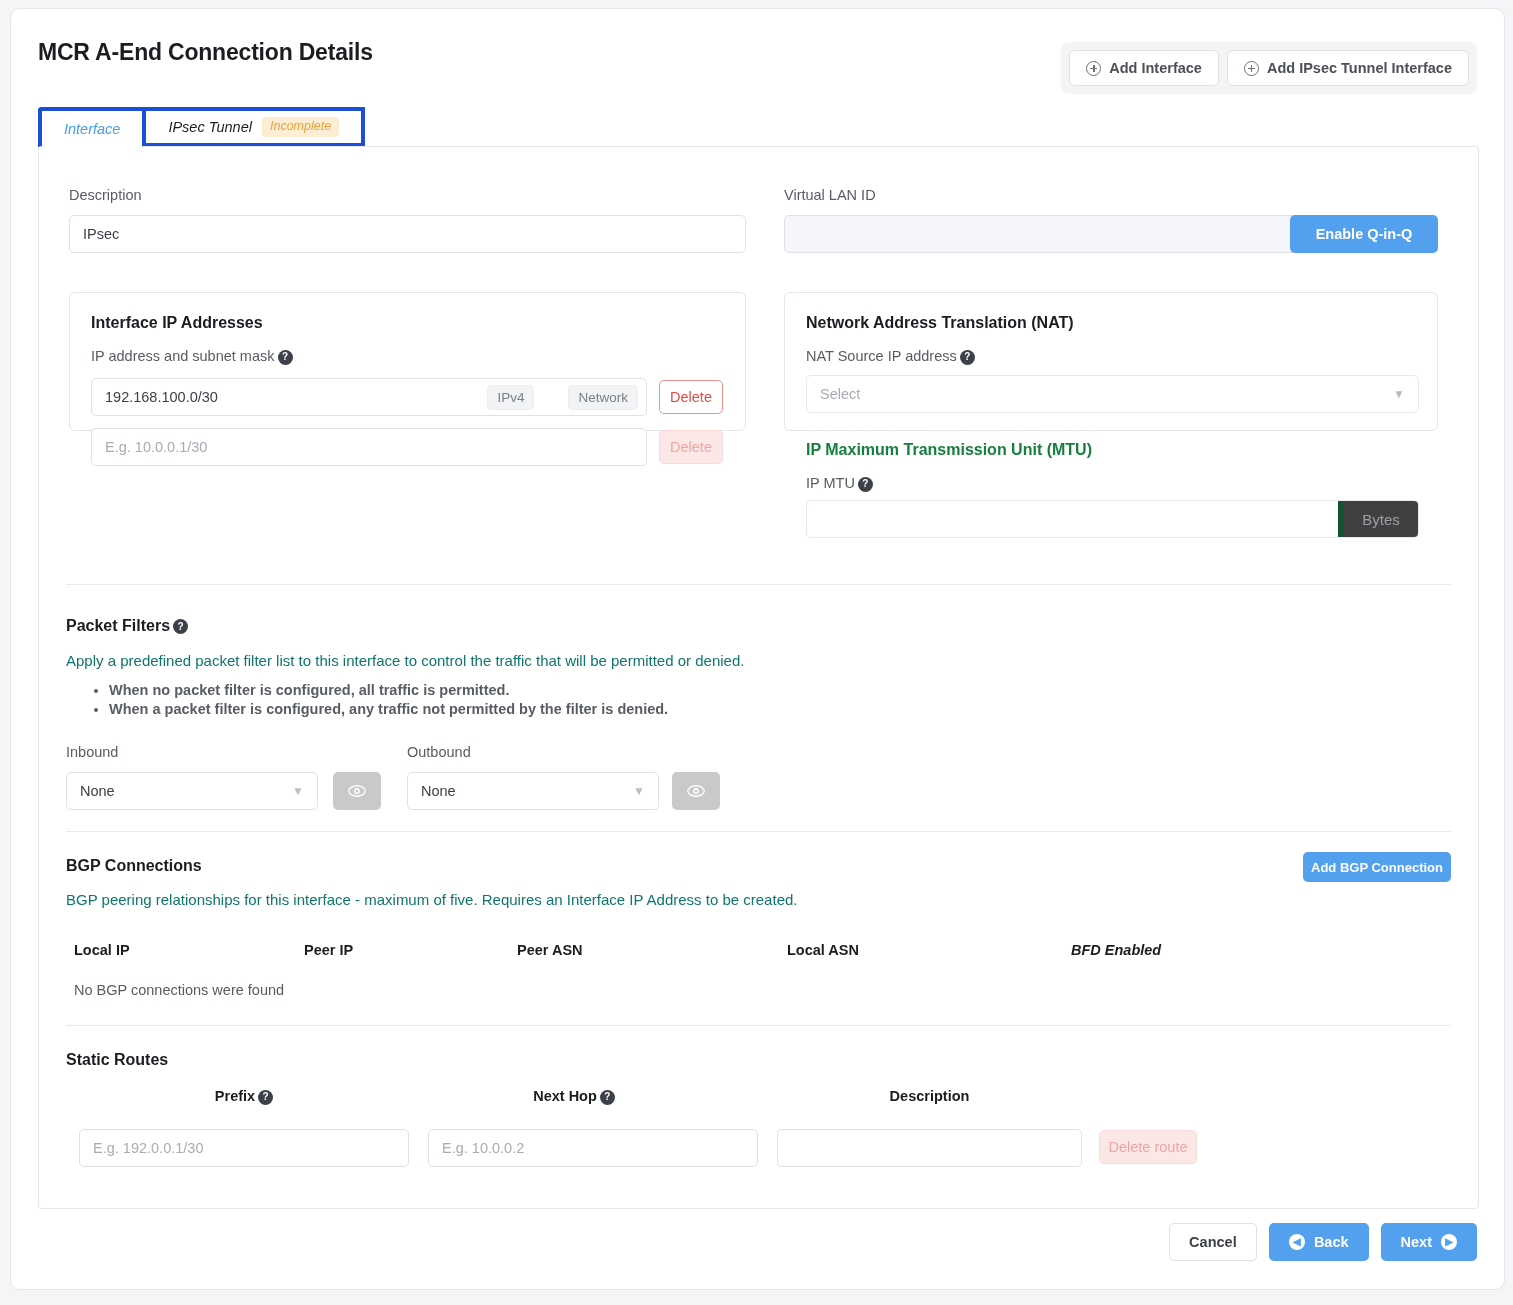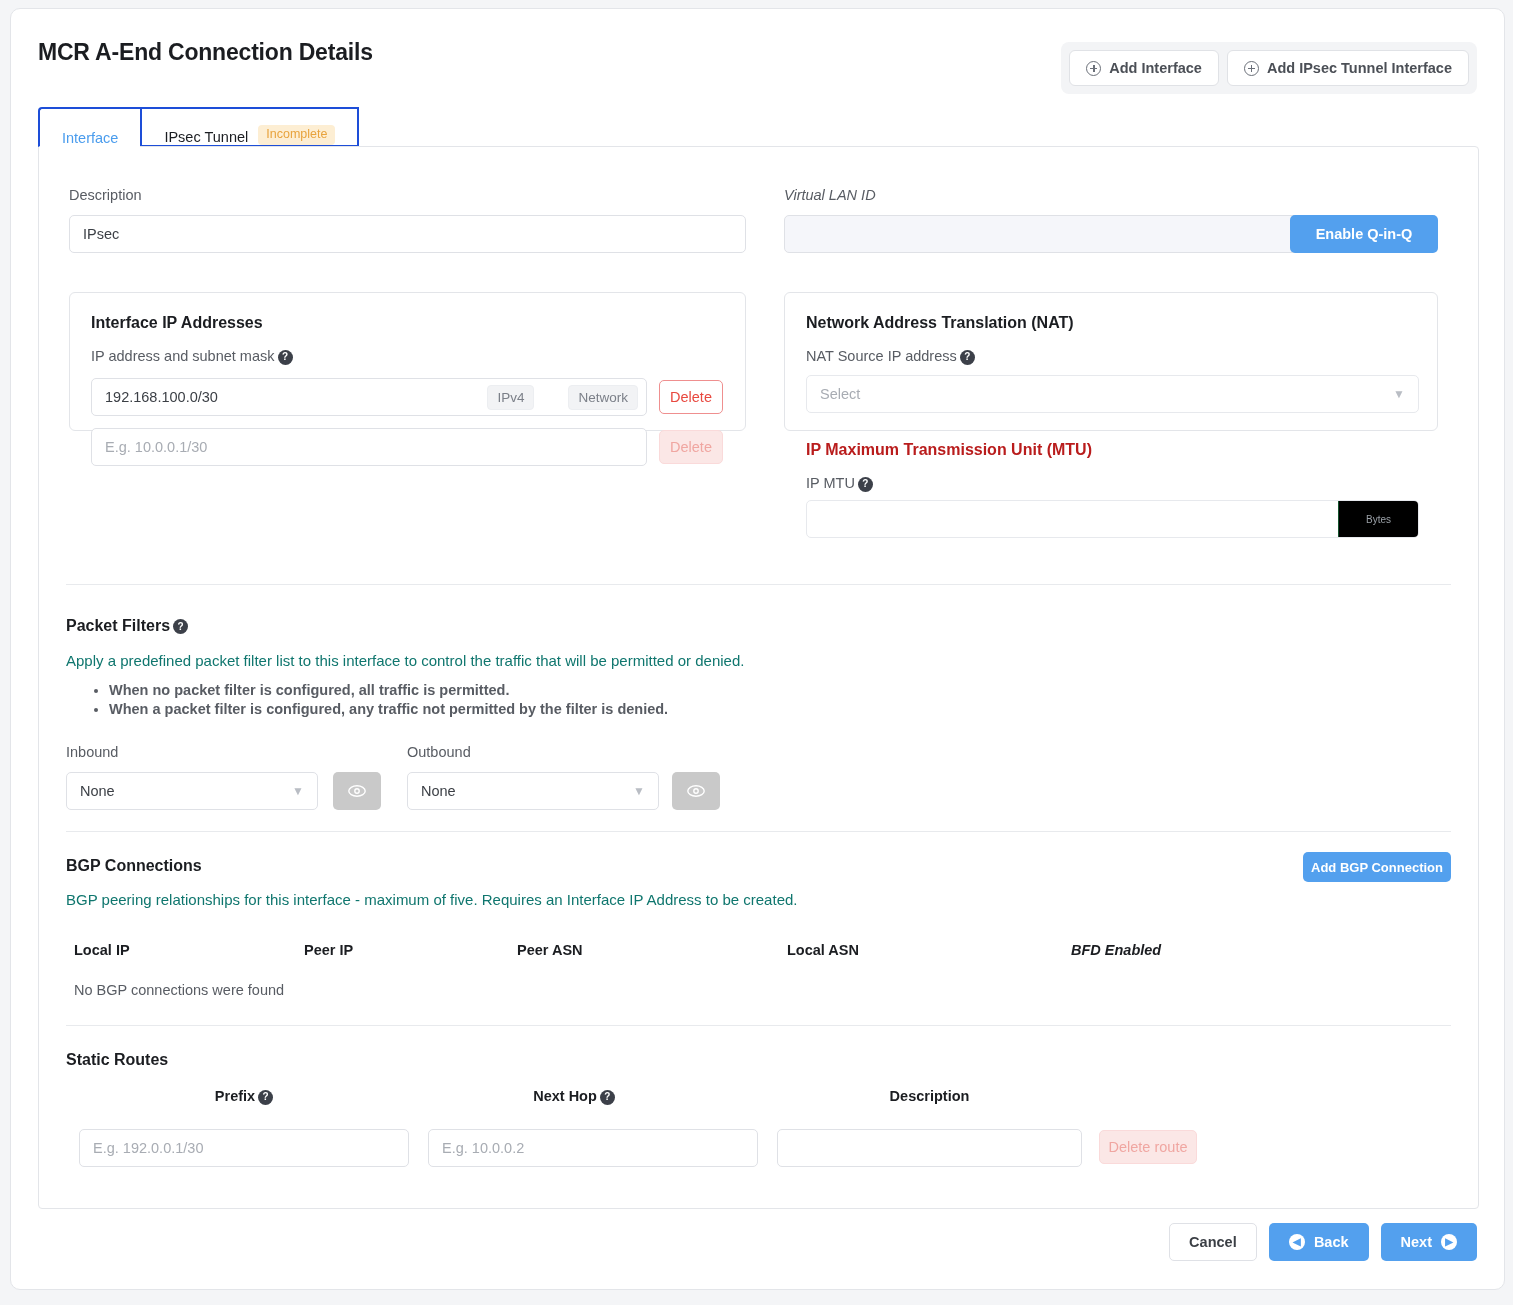--- a/index.html
+++ b/index.html
@@ -54,25 +54,26 @@
   .circle-plus::before { left: 3px; right: 3px; top: 6px; height: 1.3px; }
   .circle-plus::after { top: 3px; bottom: 3px; left: 6px; width: 1.3px; }
 
   
   .tabs {
     position: absolute; left: 27px; top: 98px;
     display: flex; align-items: flex-end;
   }
   .tab {
     height: 40px; padding: 0 22px;
-    display: flex; align-items: flex-end; gap: 10px;
+    display: flex; align-items: center; gap: 10px;
     font-size: 14.5px; cursor: pointer;
-    border: 2px solid #1d4ed8;
+    border: 4px solid #1d4ed8;
     background: #ffffff;
     position: relative;
+    font-style: italic;
   }
   .tab.first { border-right: none; border-radius: 4px 0 0 0; }
   .tab.active { color: #4a9ced; border-bottom: 1px solid #ffffff; z-index: 3; }
   .tab.inactive { color: #1b1d21; }
   .badge-incomplete {
     background: #fdeed3;
     color: #e8a33d;
     font-size: 12.5px;
     border-radius: 4px;
     padding: 3px 8px;
@@ -110,21 +111,21 @@
     background: #3c4049; color: #fff;
     font-size: 10px; font-weight: bold;
     vertical-align: middle;
     margin-left: 3px;
     line-height: 1;
   }
 
   
   .desc-lbl { position: absolute; left: 30px; top: 40px; }
   .desc-input { position: absolute; left: 30px; top: 68px; width: 677px; }
-  .vlan-lbl { position: absolute; left: 745px; top: 40px; font-style: italic; }
+  .vlan-lbl { position: absolute; left: 745px; top: 40px; }
   .vlan-input { position: absolute; left: 745px; top: 68px; width: 532px; }
   .qinq-btn {
     position: absolute; left: 1251px; top: 68px;
     width: 148px; height: 38px;
     background: #53a0ee; color: #fff;
     border: none; border-radius: 5px;
     font-size: 14.5px; font-weight: bold;
     cursor: pointer;
   }
 
@@ -173,34 +174,34 @@
   .nat-select {
     position: absolute; left: 21px; top: 82px;
     width: 613px; height: 38px;
     border: 1px solid #e7e9ed; border-radius: 5px;
     display: flex; align-items: center; padding: 0 13px;
     font-size: 14.5px; color: #a8acb3; background: #fff;
     cursor: pointer;
   }
   .chev { margin-left: auto; color: #b9bdc4; font-size: 12px; }
 
-  .mtu-title { position: absolute; left: 21px; top: 148px; font-size: 16px; font-weight: bold; color: #b91c1c; }
+  .mtu-title { position: absolute; left: 21px; top: 148px; font-size: 16px; font-weight: bold; color: #15803d; }
   .mtu-lbl { position: absolute; left: 21px; top: 182px; font-size: 14.5px; color: #585c63; }
   .mtu-wrap {
     position: absolute; left: 21px; top: 207px;
     width: 613px; height: 38px;
     border: 1px solid #e7e9ed; border-radius: 5px;
     display: flex; align-items: stretch; overflow: hidden; background: #fff;
   }
   .mtu-wrap .field { flex: 1; }
   .mtu-wrap .suffix {
-    width: 80px; background: #000000;
-    border-left: 1px solid #14532d;
+    width: 80px; background: #404040;
+    border-left: 6px solid #14532d;
     display: flex; align-items: center; justify-content: center;
-    font-size: 10px; color: #9aa0a7;
+    font-size: 15px; color: #9aa0a7;
   }
 
   .divider {
     position: absolute; left: 27px; width: 1385px; height: 1px;
     background: #e8eaed;
   }
 
   .sec-title { position: absolute; font-size: 16px; font-weight: bold; color: #1b1d21; }
   .sec-desc { position: absolute; font-size: 15px; color: #0f766e; text-align: center; }
   .bullets { position: absolute; margin: 0; padding-left: 18px; font-size: 14.5px; color: #585c63; }

